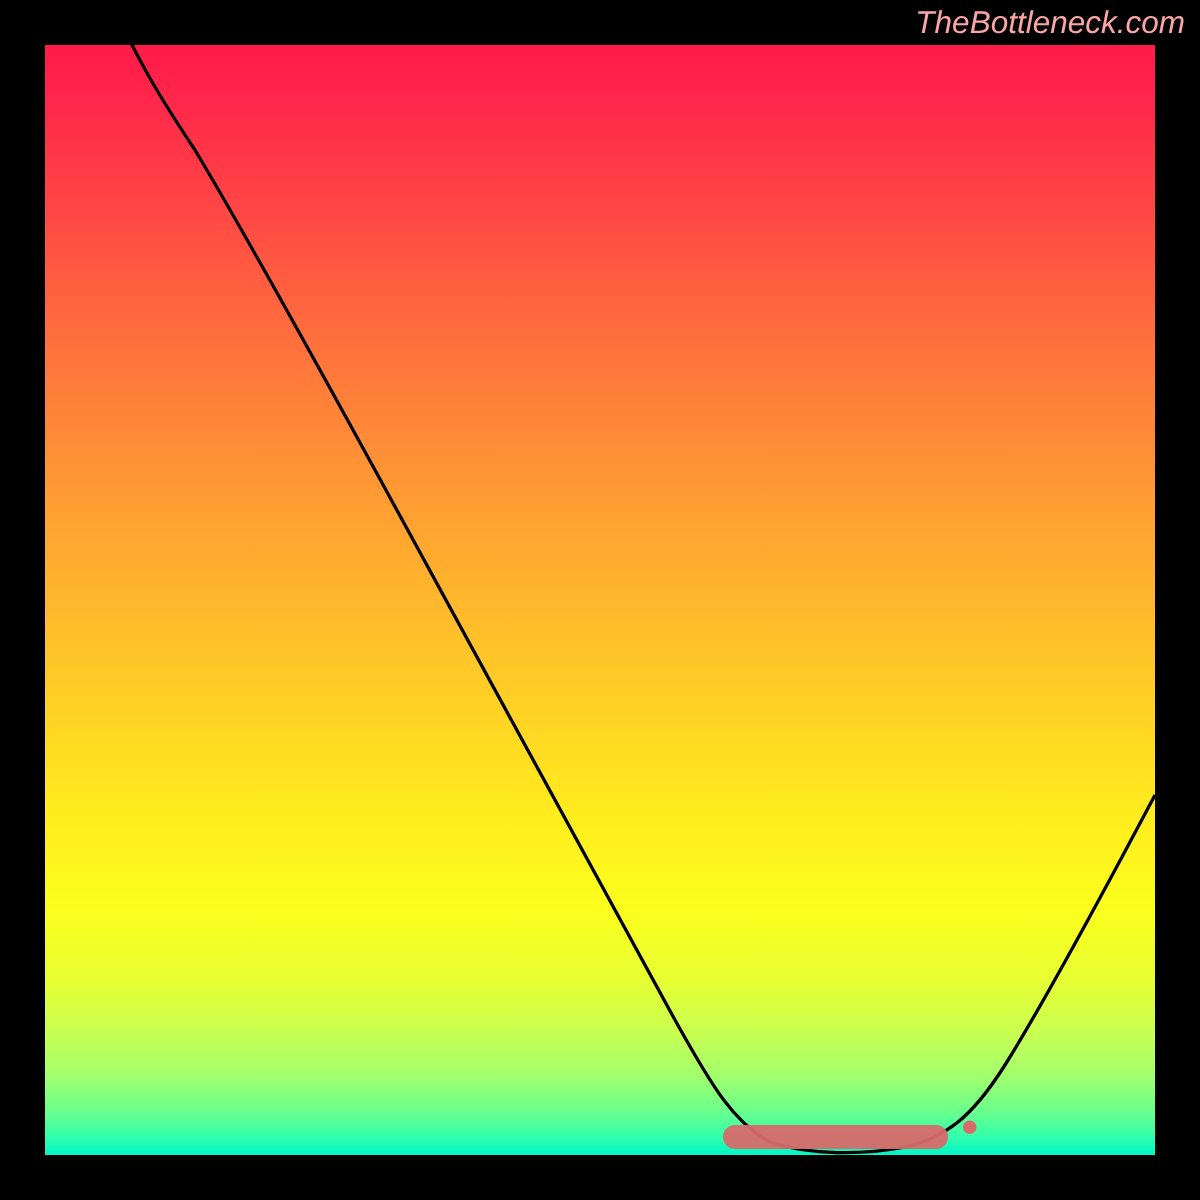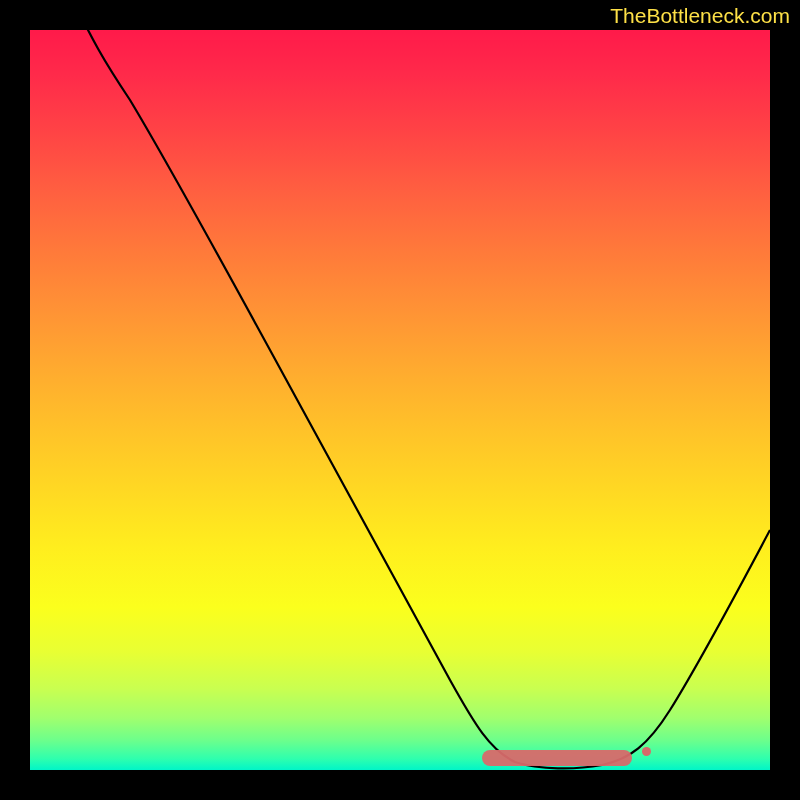--- a/index.html
+++ b/index.html
@@ -8,24 +8,25 @@
     height: 800px;
     background: #000;
     position: relative;
     font-family: Arial, sans-serif;
     overflow: hidden;
   }
   .watermark {
     position: absolute;
     top: 4px;
     right: 10px;
-    color: #fde047;
+    color: #fca5a5;
     font-size: 21px;
     font-weight: 500;
     z-index: 10;
+    font-style: italic;
   }
   .plot-area {
     position: absolute;
     left: 30px;
     top: 30px;
     width: 740px;
     height: 740px;
     overflow: hidden;
   }
   .gradient-bg {

